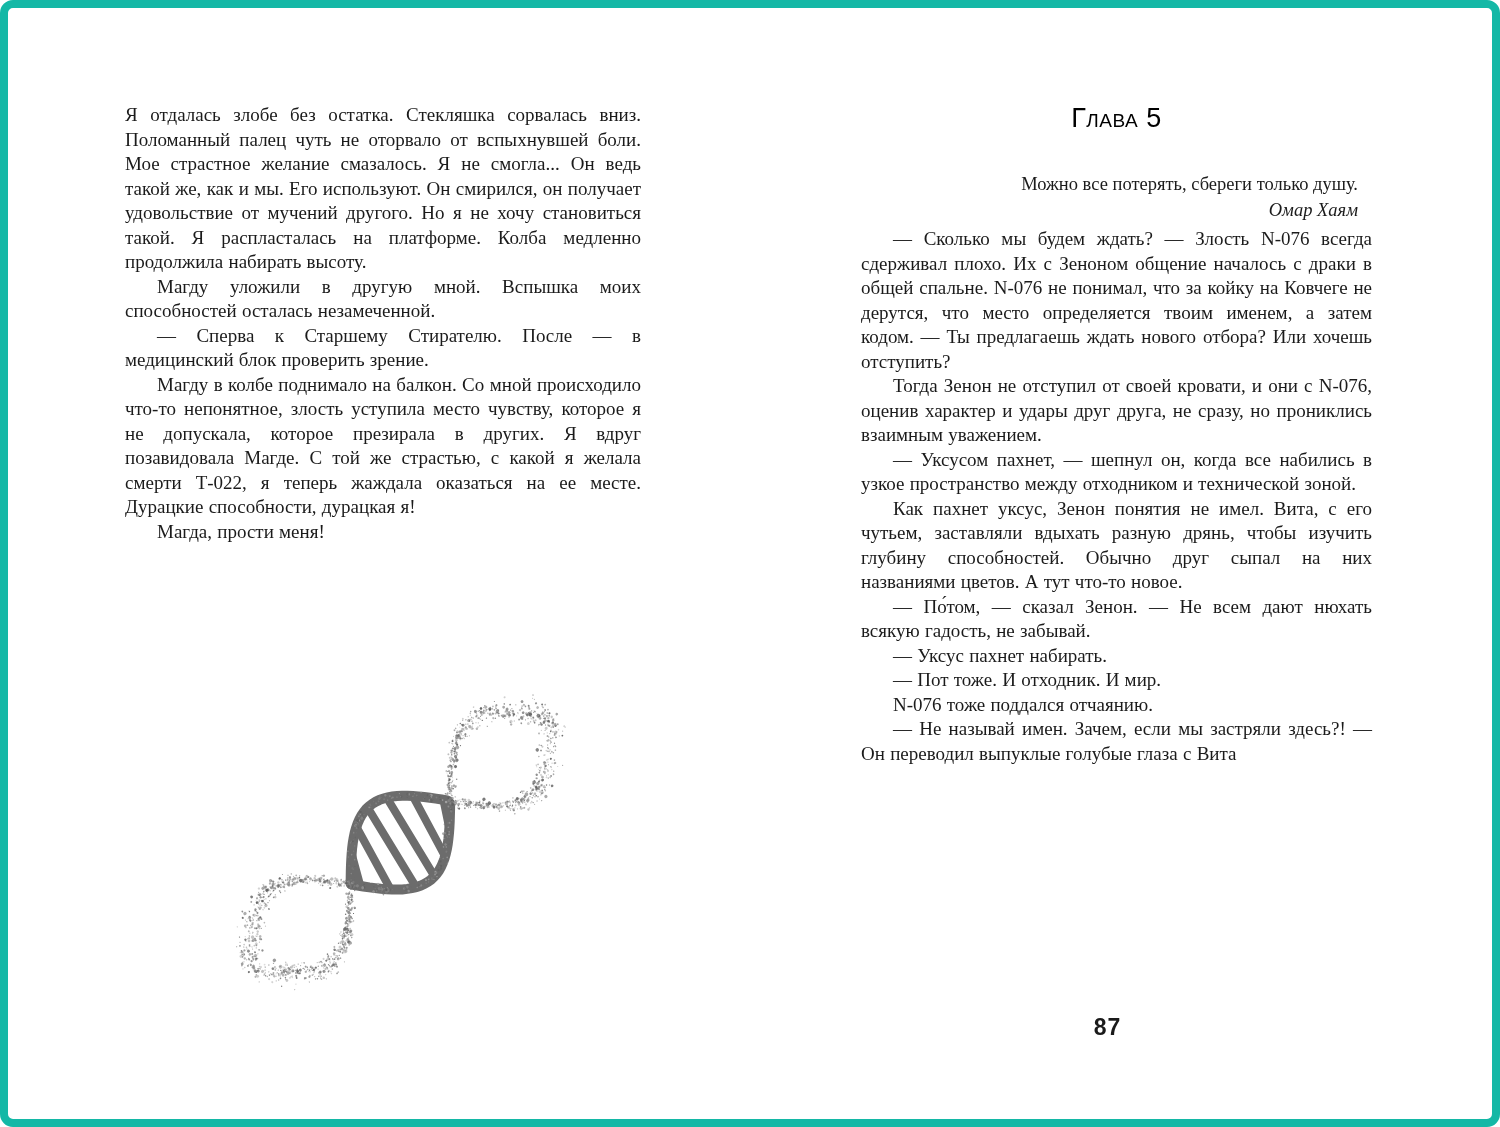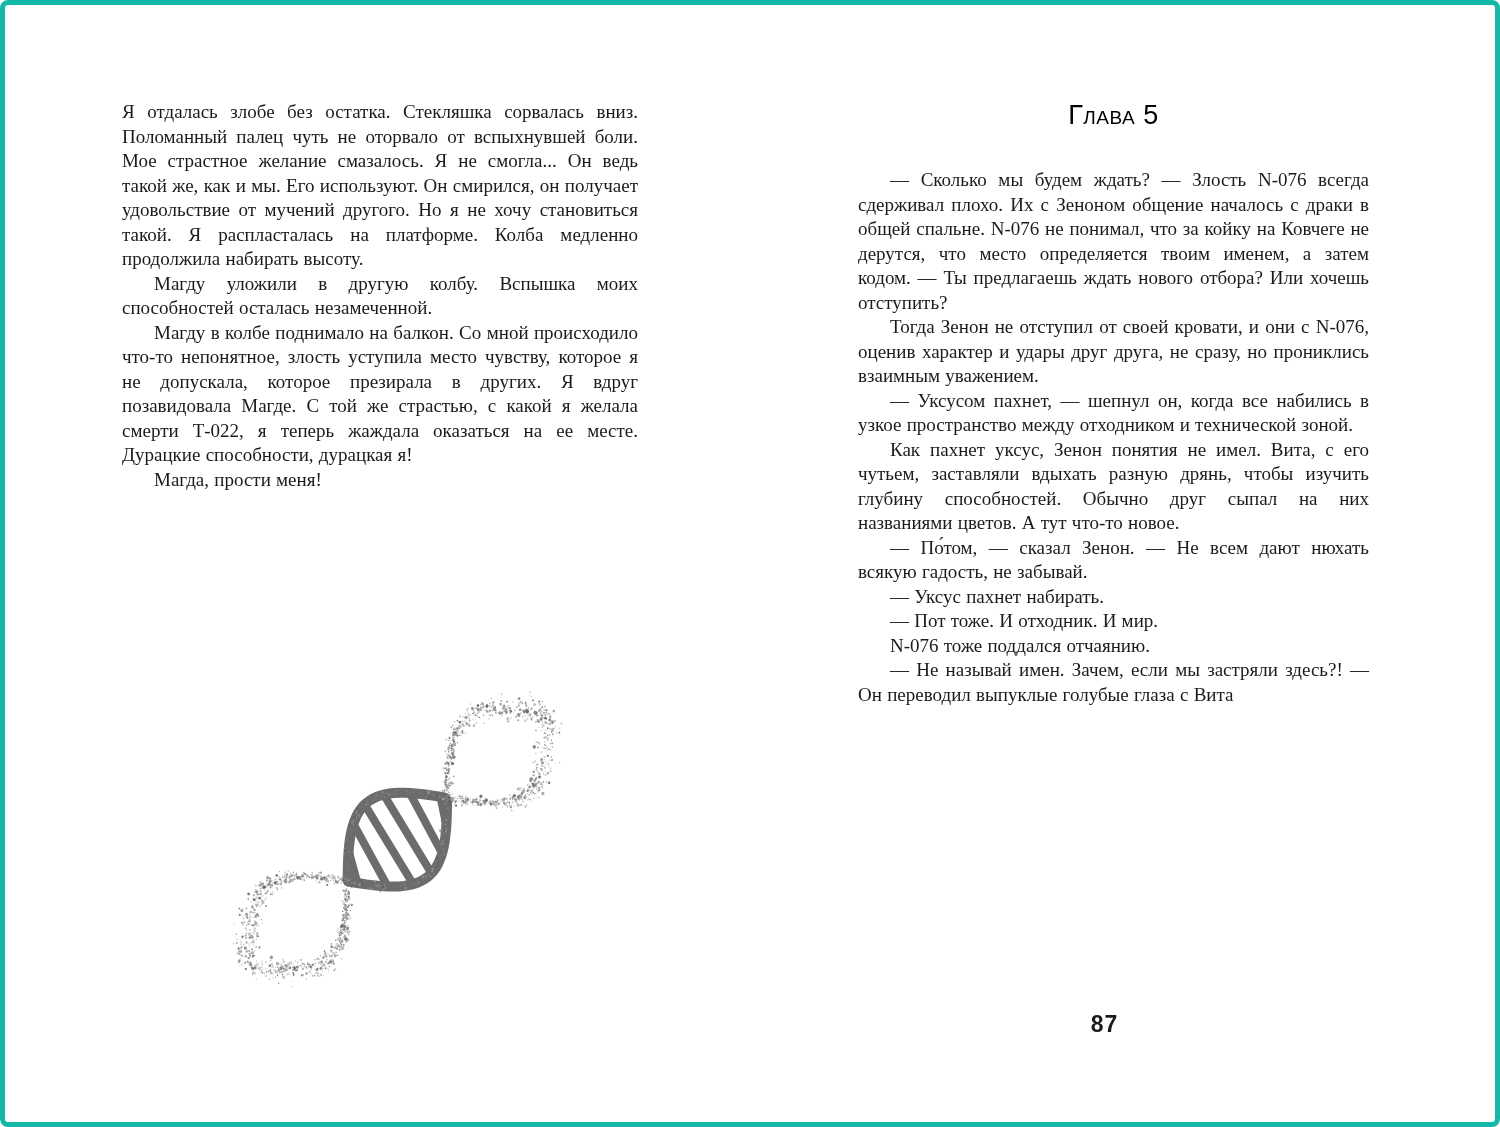--- a/index.html
+++ b/index.html
@@ -1,18 +1,18 @@
 <!DOCTYPE html>
 <html lang="ru"><head>
 <meta charset="utf-8">
 <style>
   html,body{margin:0;padding:0;background:#fff;}
   .screen{
     position:relative;width:1500px;height:1127px;box-sizing:border-box;
-    background:#ffffff;border:5px solid #14b8a6;border-radius:8px;overflow:hidden;
+    background:#ffffff;border:8px solid #14b8a6;border-radius:13px;overflow:hidden;
     font-family:"Liberation Serif",serif;color:#1b1b1b;
   }
   .page{position:absolute;top:0;height:100%;}
   .page-left{left:0;width:750px;}
   .page-right{left:750px;width:750px;}
   .text-col{position:absolute;}
   .left-col{left:117px;top:95px;width:516px;}
   .right-col{left:103px;top:95px;width:511px;}
   p.body{
     margin:0;font-size:19px;line-height:24.5px;text-align:justify;
@@ -44,21 +44,22 @@
   .dna-svg{position:absolute;left:195px;top:660px;overflow:visible;}
 </style>
 </head>
 <body>
 
 <div class="screen">
 
   <div class="page page-left">
     <div class="text-col left-col">
       <p class="body noindent">Я отдалась злобе без остатка. Стекляшка сорвалась вниз. Поломанный палец чуть не оторвало от вспыхнувшей боли. Мое страстное желание смазалось. Я не смогла... Он ведь такой же, как и мы. Его используют. Он смирился, он получает удовольствие от мучений другого. Но я не хочу становиться такой. Я распласталась на платформе. Колба медленно продолжила набирать высоту.</p>
-      <p class="body">Магду уложили в другую колбу. Вспышка моих способностей осталась незамеченной.</p>
+      <p class="body">Магду уложили в другую мной. Вспышка моих способностей осталась незамеченной.</p>
+      <p class="body">— Сперва к Старшему Стирателю. После — в медицинский блок проверить зрение.</p>
       <p class="body">Магду в колбе поднимало на балкон. Со мной происходило что-то непонятное, злость уступила место чувству, которое я не допускала, которое презирала в других. Я вдруг позавидовала Магде. С той же страстью, с какой я желала смерти Т-022, я теперь жаждала оказаться на ее месте. Дурацкие способности, дурацкая я!</p>
       <p class="body">Магда, прости меня!</p>
     </div>
     <svg class="dna-svg" width="395" height="350" viewBox="0 0 395 350">
         <g transform="rotate(-40 197 175)">
           <path d="M133.0 175.6 L137.0 180.2 L141.0 184.8 L145.0 189.3 L149.0 193.6 L153.0 197.8 L157.0 201.8 L161.0 205.5 L165.0 208.9 L169.0 212.1 L173.0 214.8 L177.0 217.2 L181.0 219.2 L185.0 220.8 L189.0 222.0 L193.0 222.7 L197.0 223.0 L201.0 222.8 L205.0 222.2 L209.0 221.2 L213.0 219.7 L217.0 217.8 L221.0 215.5 L225.0 212.8 L229.0 209.8 L233.0 206.4 L237.0 202.7 L241.0 198.8 L245.0 194.7 L249.0 190.4 L253.0 185.9 L257.0 181.4 L261.0 176.7 " fill="none" stroke="#6c6c6c" stroke-width="10" stroke-linecap="round"></path>
           <path d="M133.0 174.4 L137.0 169.8 L141.0 165.2 L145.0 160.7 L149.0 156.4 L153.0 152.2 L157.0 148.2 L161.0 144.5 L165.0 141.1 L169.0 137.9 L173.0 135.2 L177.0 132.8 L181.0 130.8 L185.0 129.2 L189.0 128.0 L193.0 127.3 L197.0 127.0 L201.0 127.2 L205.0 127.8 L209.0 128.8 L213.0 130.3 L217.0 132.2 L221.0 134.5 L225.0 137.2 L229.0 140.2 L233.0 143.6 L237.0 147.3 L241.0 151.2 L245.0 155.3 L249.0 159.6 L253.0 164.1 L257.0 168.6 L261.0 173.3 " fill="none" stroke="#6c6c6c" stroke-width="10" stroke-linecap="round"></path>
           <line x1="139" y1="182.5" x2="153" y2="152.2" stroke="#6c6c6c" stroke-width="8" stroke-linecap="round"></line>
           <line x1="160" y1="204.6" x2="174" y2="134.5" stroke="#6c6c6c" stroke-width="8" stroke-linecap="round"></line>
           <line x1="181" y1="219.2" x2="195" y2="127.1" stroke="#6c6c6c" stroke-width="8" stroke-linecap="round"></line>
@@ -2040,20 +2041,22 @@
           <circle cx="213.7" cy="219.0" r="1.18" fill="#5e5e5e" fill-opacity="0.74"></circle>
           <circle cx="367.2" cy="144.4" r="0.82" fill="#808080" fill-opacity="0.54"></circle>
         </g>
       </svg>
   </div>
 
   <div class="page page-right">
     <div class="text-col right-col">
       <div class="chapter-label">Глава 5</div>
       <div class="epigraph">
+        <div>Можно все потерять, сбереги только душу.</div>
+        <div class="author">Омар Хаям</div>
       </div>
       <div class="body-block">
         <p class="body">— Сколько мы будем ждать? — Злость N-076 всегда сдерживал плохо. Их с Зеноном общение началось с драки в общей спальне. N-076 не понимал, что за койку на Ковчеге не дерутся, что место определяется твоим именем, а затем кодом. — Ты предлагаешь ждать нового отбора? Или хочешь отступить?</p>
         <p class="body">Тогда Зенон не отступил от своей кровати, и они с N-076, оценив характер и удары друг друга, не сразу, но прониклись взаимным уважением.</p>
         <p class="body">— Уксусом пахнет, — шепнул он, когда все набились в узкое пространство между отходником и технической зоной.</p>
         <p class="body">Как пахнет уксус, Зенон понятия не имел. Вита, с его чутьем, заставляли вдыхать разную дрянь, чтобы изучить глубину способностей. Обычно друг сыпал на них названиями цветов. А тут что-то новое.</p>
         <p class="body">— По́том, — сказал Зенон. — Не всем дают нюхать всякую гадость, не забывай.</p>
         <p class="body">— Уксус пахнет набирать.</p>
         <p class="body">— Пот тоже. И отходник. И мир.</p>
         <p class="body">N-076 тоже поддался отчаянию.</p>

